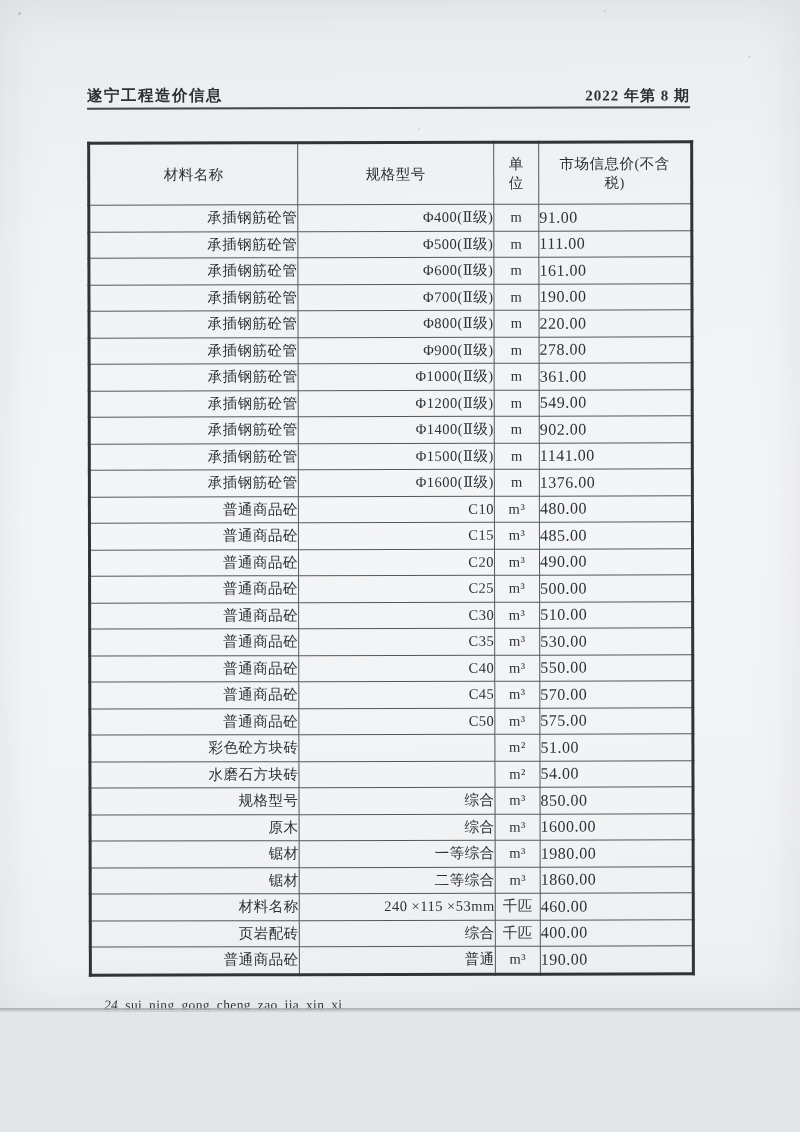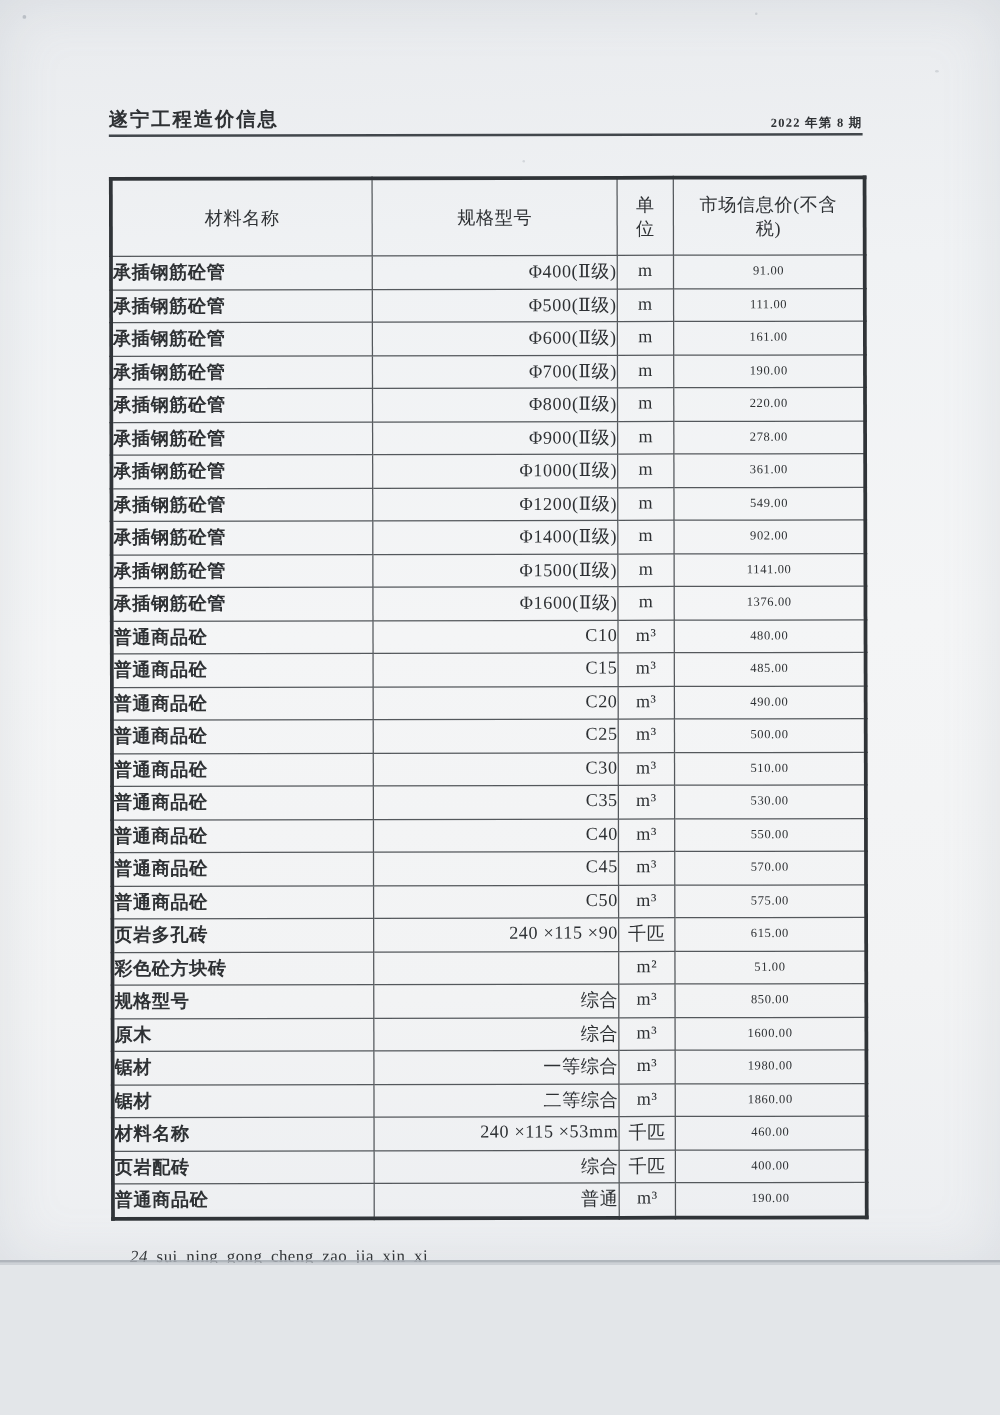--- a/index.html
+++ b/index.html
@@ -29,21 +29,21 @@
     justify-content: space-between;
     align-items: flex-end;
     height: 22px;
   }
   .hdr .title {
     font-size: 15.5px;
     font-weight: 700;
     letter-spacing: 1.5px;
   }
   .hdr .issue {
-    font-size: 10px;
+    font-size: 15px;
     font-weight: 600;
     letter-spacing: 1px;
   }
   .rule {
     margin-top: 1px;
     border: none;
     border-bottom: 2px solid #42474c;
   }
   table.price {
     margin-top: 32px;
@@ -66,24 +66,24 @@
     letter-spacing: 0.5px;
   }
   table.price td {
     height: 25.5px;
     padding: 0;
     vertical-align: middle;
     letter-spacing: 0.5px;
     white-space: nowrap;
     overflow: hidden;
   }
-  td.c0 { text-align: left; padding-left: 12px; font-weight: bold; }
+  td.c0 { text-align: right; padding-left: 12px; }
   td.c1 { text-align: right; padding-left: 13px; }
   td.c2 { text-align: center; }
-  td.c3 { text-align: center; font-size: 10px; letter-spacing: 0.3px; }
+  td.c3 { text-align: left; font-size: 16px; letter-spacing: 0.3px; }
   .ftr {
     margin-top: 21px;
     padding-left: 15px;
     font-size: 13.5px;
     color: #35383b;
     letter-spacing: 0.4px;
     word-spacing: 3px;
   }
   .ftr .pnum { margin-right: 7px; font-style: italic; }
   .speck {
@@ -248,30 +248,30 @@
             <td class="c2">m³</td>
             <td class="c3">570.00</td>
           </tr>
           <tr>
             <td class="c0">普通商品砼</td>
             <td class="c1">C50</td>
             <td class="c2">m³</td>
             <td class="c3">575.00</td>
           </tr>
           <tr>
-            <td class="c0">页岩多孔砖</td>
-            <td class="c1">240 ×115 ×90</td>
-            <td class="c2">千匹</td>
-            <td class="c3">615.00</td>
-          </tr>
-          <tr>
             <td class="c0">彩色砼方块砖</td>
             <td class="c1"></td>
             <td class="c2">m²</td>
             <td class="c3">51.00</td>
+          </tr>
+          <tr>
+            <td class="c0">水磨石方块砖</td>
+            <td class="c1"></td>
+            <td class="c2">m²</td>
+            <td class="c3">54.00</td>
           </tr>
           <tr>
             <td class="c0">规格型号</td>
             <td class="c1">综合</td>
             <td class="c2">m³</td>
             <td class="c3">850.00</td>
           </tr>
           <tr>
             <td class="c0">原木</td>
             <td class="c1">综合</td>

